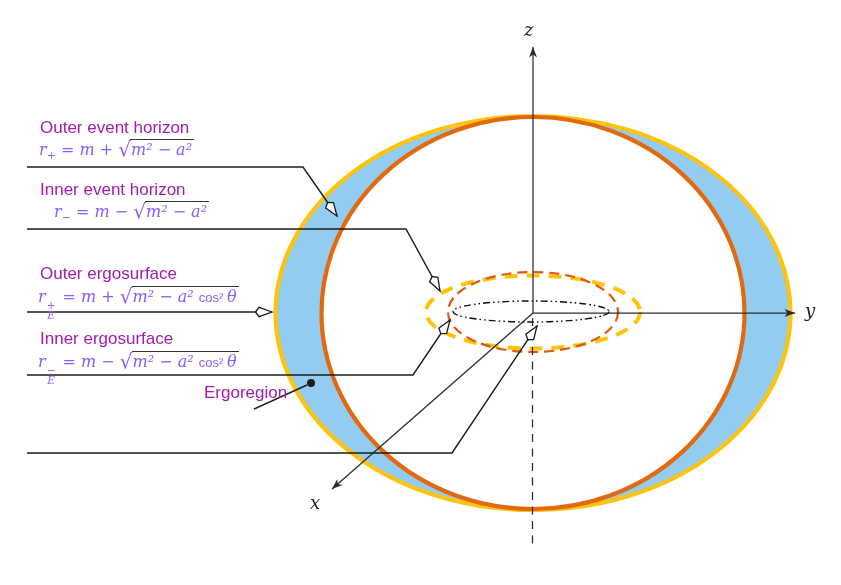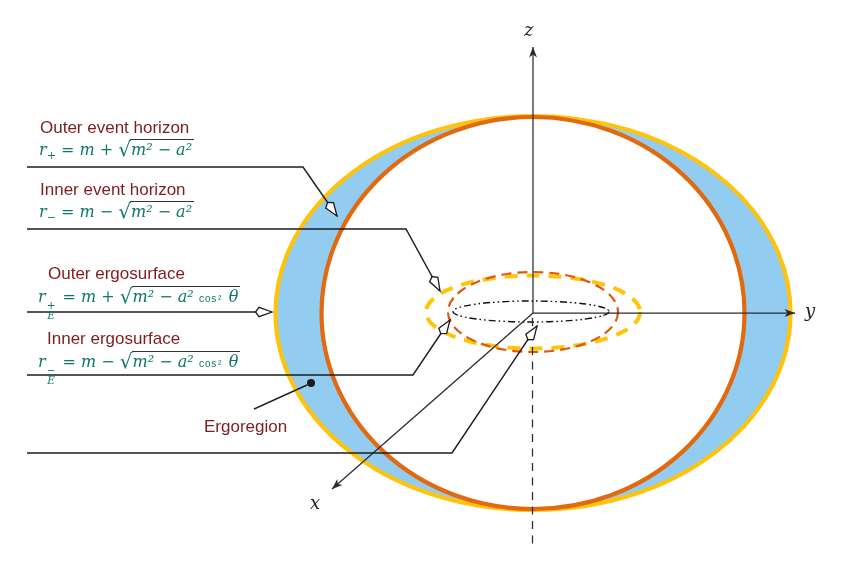--- a/index.html
+++ b/index.html
@@ -1,26 +1,26 @@
 <!DOCTYPE html>
 <html><head>
 <meta charset="utf-8">
 <style>
   html,body{margin:0;padding:0;background:#fff;}
   #stage{position:relative;width:841px;height:585px;background:#fff;overflow:hidden;
          font-family:"Liberation Sans",sans-serif;}
   #diagram-svg{position:absolute;left:0;top:0;}
-  .lbl{position:absolute;font:17px "Liberation Sans",sans-serif;color:#7f1d1d;white-space:nowrap;}
-  .frm{position:absolute;font:italic 16px "DejaVu Serif",serif;color:#0f766e;white-space:nowrap;line-height:20px;}
+  .lbl{position:absolute;font:17px "Liberation Sans",sans-serif;color:#a21caf;white-space:nowrap;}
+  .frm{position:absolute;font:italic 16px "DejaVu Serif",serif;color:#8b5cf6;white-space:nowrap;line-height:20px;}
   .sb{font-size:11px;font-style:italic;vertical-align:-4px;}
   .stk{display:inline-flex;flex-direction:column;align-items:center;font-size:10.5px;
        line-height:9.5px;vertical-align:-7px;margin:0 2px 0 1px;}
   .sq{font-style:normal;font-size:20px;margin-right:-1px;vertical-align:-1px;}
   .rad{border-top:1.4px solid #343434;padding:0 2px 0 1px;}
-  .up{font-style:normal;font-family:Liberation Mono, monospace;font-size:10px;}
+  .up{font-style:normal;font-family:Liberation Sans, sans-serif;font-size:13px;}
   .axis-letter{position:absolute;font:italic 18px "DejaVu Serif",serif;color:#222;white-space:nowrap;}
   .sym-math{font:italic 17px "DejaVu Serif",serif;}
 </style>
 </head>
 <body>
 
 <div id="stage">
 
   <svg id="diagram-svg" width="841" height="585" viewBox="0 0 841 585">
     <defs>
@@ -54,35 +54,35 @@
       <polyline points="27,453 452,453 537,326" marker-end="url(#arrK)"></polyline>
       <line x1="254" y1="409" x2="307" y2="385"></line>
     </g>
     <circle cx="311" cy="383" r="4" fill="#1c1c1c"></circle>
   </svg>
 
   <div class="lbl" style="left:40px;top:118px">Outer event horizon</div>
   <div class="frm" style="left:39px;top:139px"><span>r</span><span class="sb">+</span><span> = m + </span><span class="sq">√</span><span class="rad">m² − a²</span></div>
 
   <div class="lbl" style="left:40px;top:180px">Inner event horizon</div>
-  <div class="frm" style="left:39px;top:201px"><span>r</span><span class="sb">−</span><span> = m − </span><span class="sq">√</span><span class="rad">m² − a²</span></div>
+  <div class="frm" style="left:54px;top:201px"><span>r</span><span class="sb">−</span><span> = m − </span><span class="sq">√</span><span class="rad">m² − a²</span></div>
 
-  <div class="lbl" style="left:48px;top:264px">Outer ergosurface</div>
+  <div class="lbl" style="left:40px;top:264px">Outer ergosurface</div>
   <div class="frm" style="left:38px;top:286px"><span>r</span><span class="stk">
         <span>+</span>
         <span>E</span>
       </span><span> = m + </span><span class="sq">√</span><span class="rad"><span>m² − a² </span><span class="up">cos² </span><span>θ</span></span></div>
 
-  <div class="lbl" style="left:47px;top:329px">Inner ergosurface</div>
+  <div class="lbl" style="left:40px;top:329px">Inner ergosurface</div>
   <div class="frm" style="left:38px;top:351px"><span>r</span><span class="stk">
         <span>−</span>
         <span>E</span>
       </span><span> = m − </span><span class="sq">√</span><span class="rad"><span>m² − a² </span><span class="up">cos² </span><span>θ</span></span></div>
 
 
-  <div class="lbl" style="left:204px;top:417px">Ergoregion</div>
+  <div class="lbl" style="left:204px;top:383px">Ergoregion</div>
 
   <div class="axis-letter" style="left:524px;top:19px">z</div>
   <div class="axis-letter" style="left:805px;top:300px">y</div>
   <div class="axis-letter" style="left:310px;top:492px">x</div>
 
 
 </div>
 
 </body></html>

